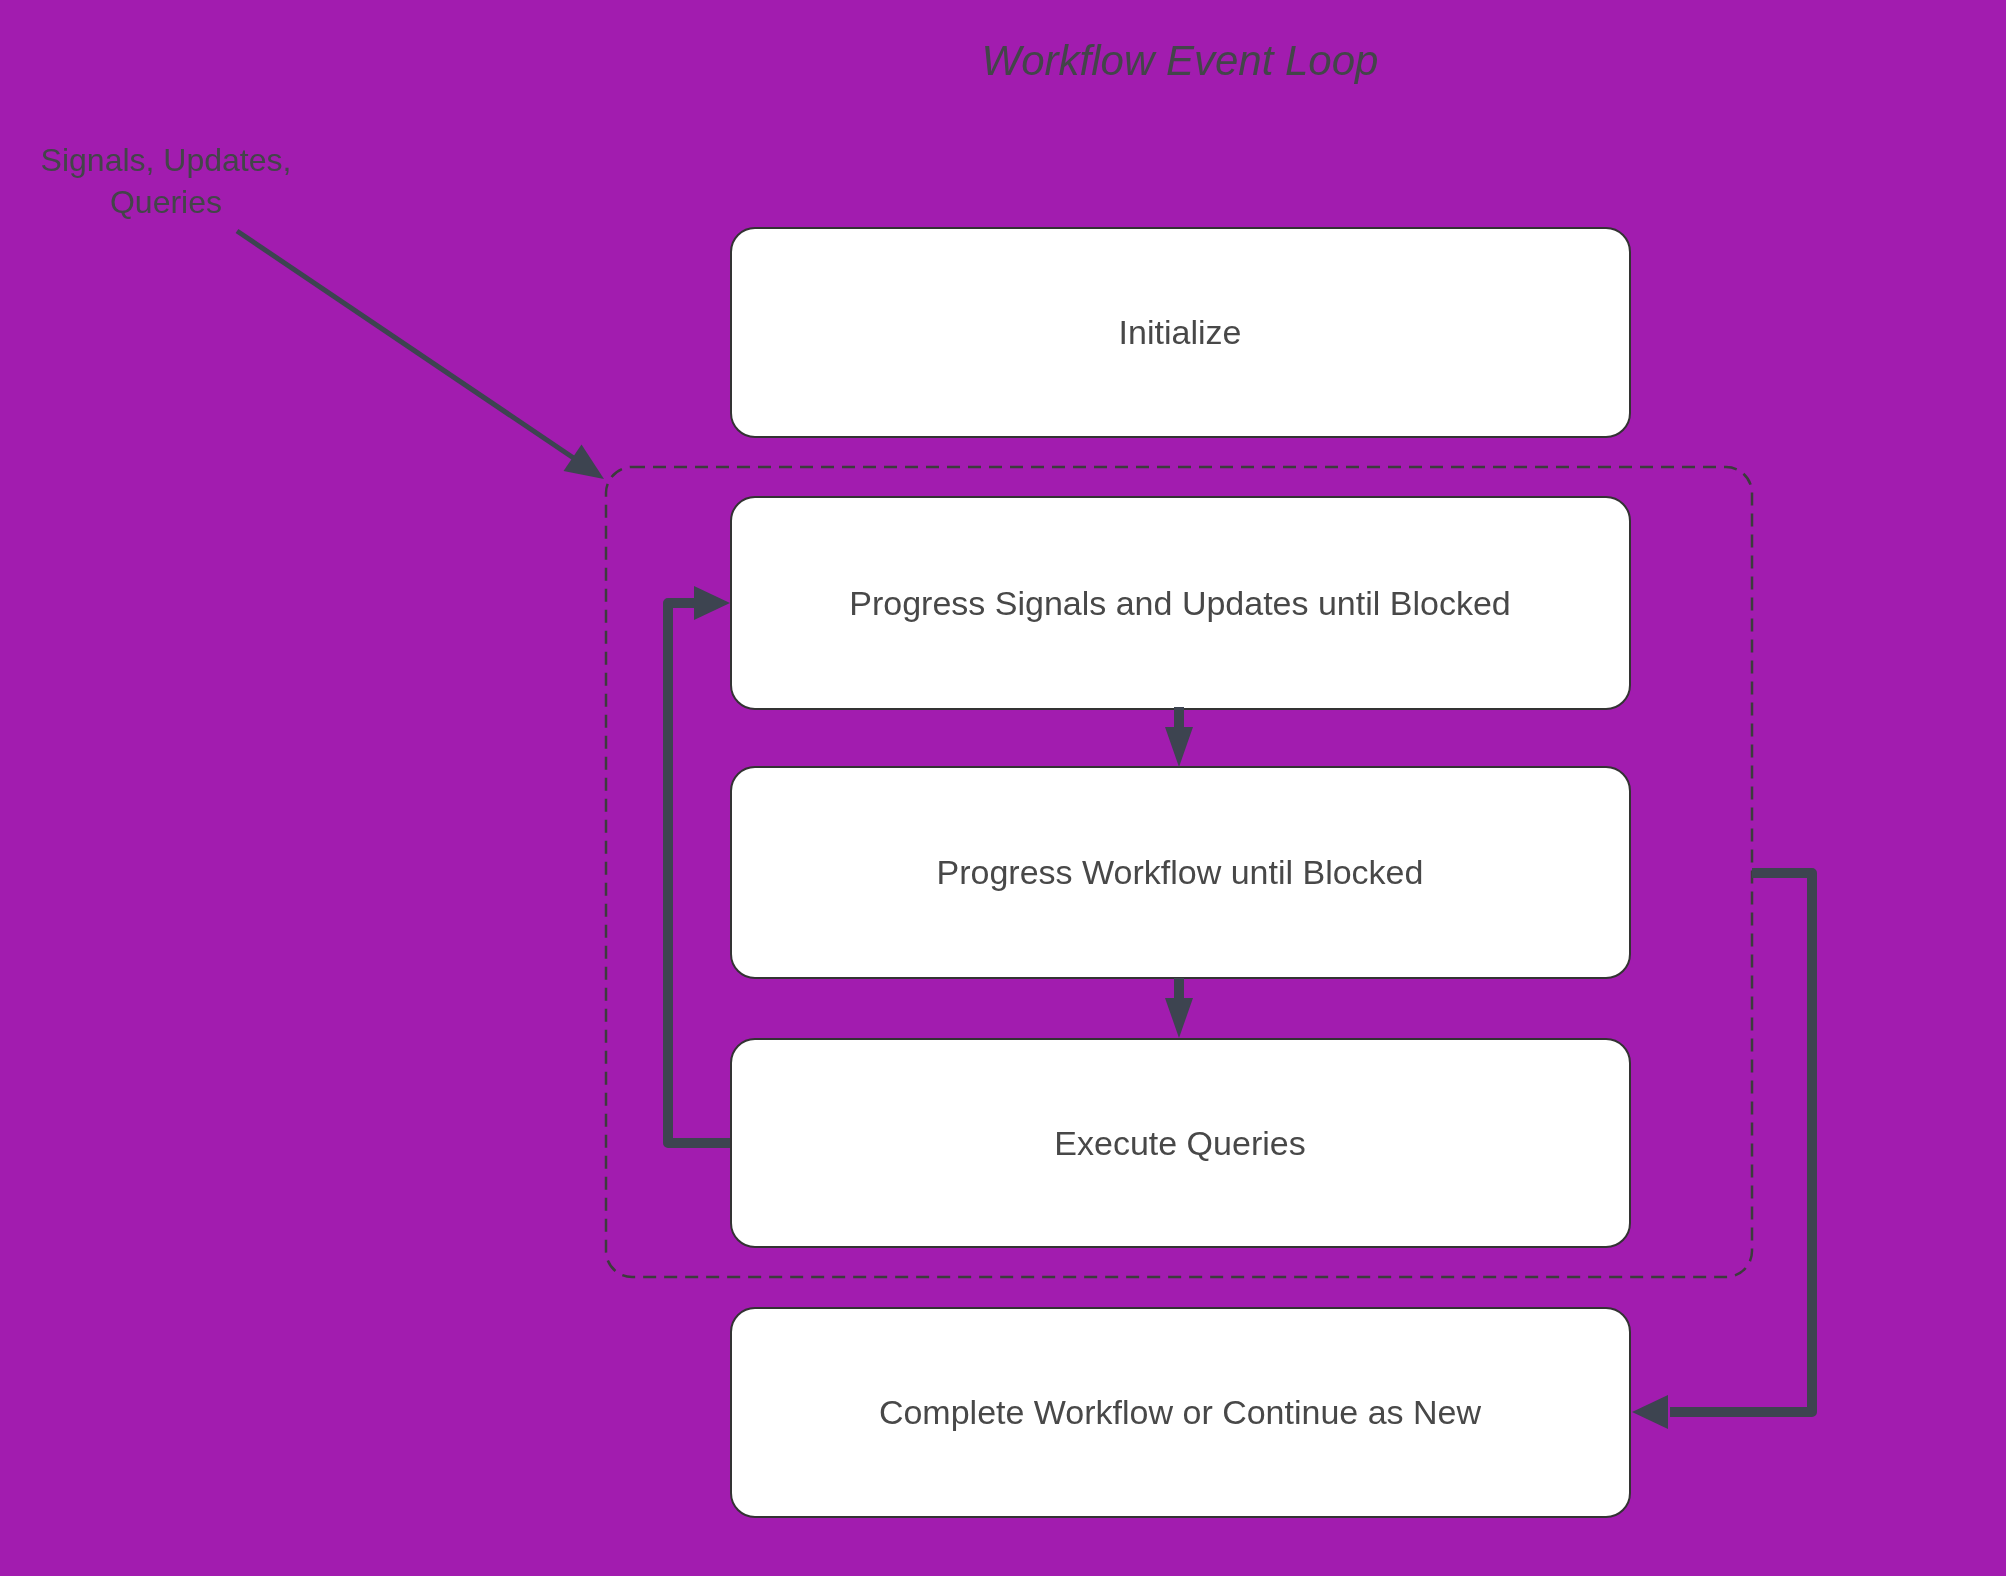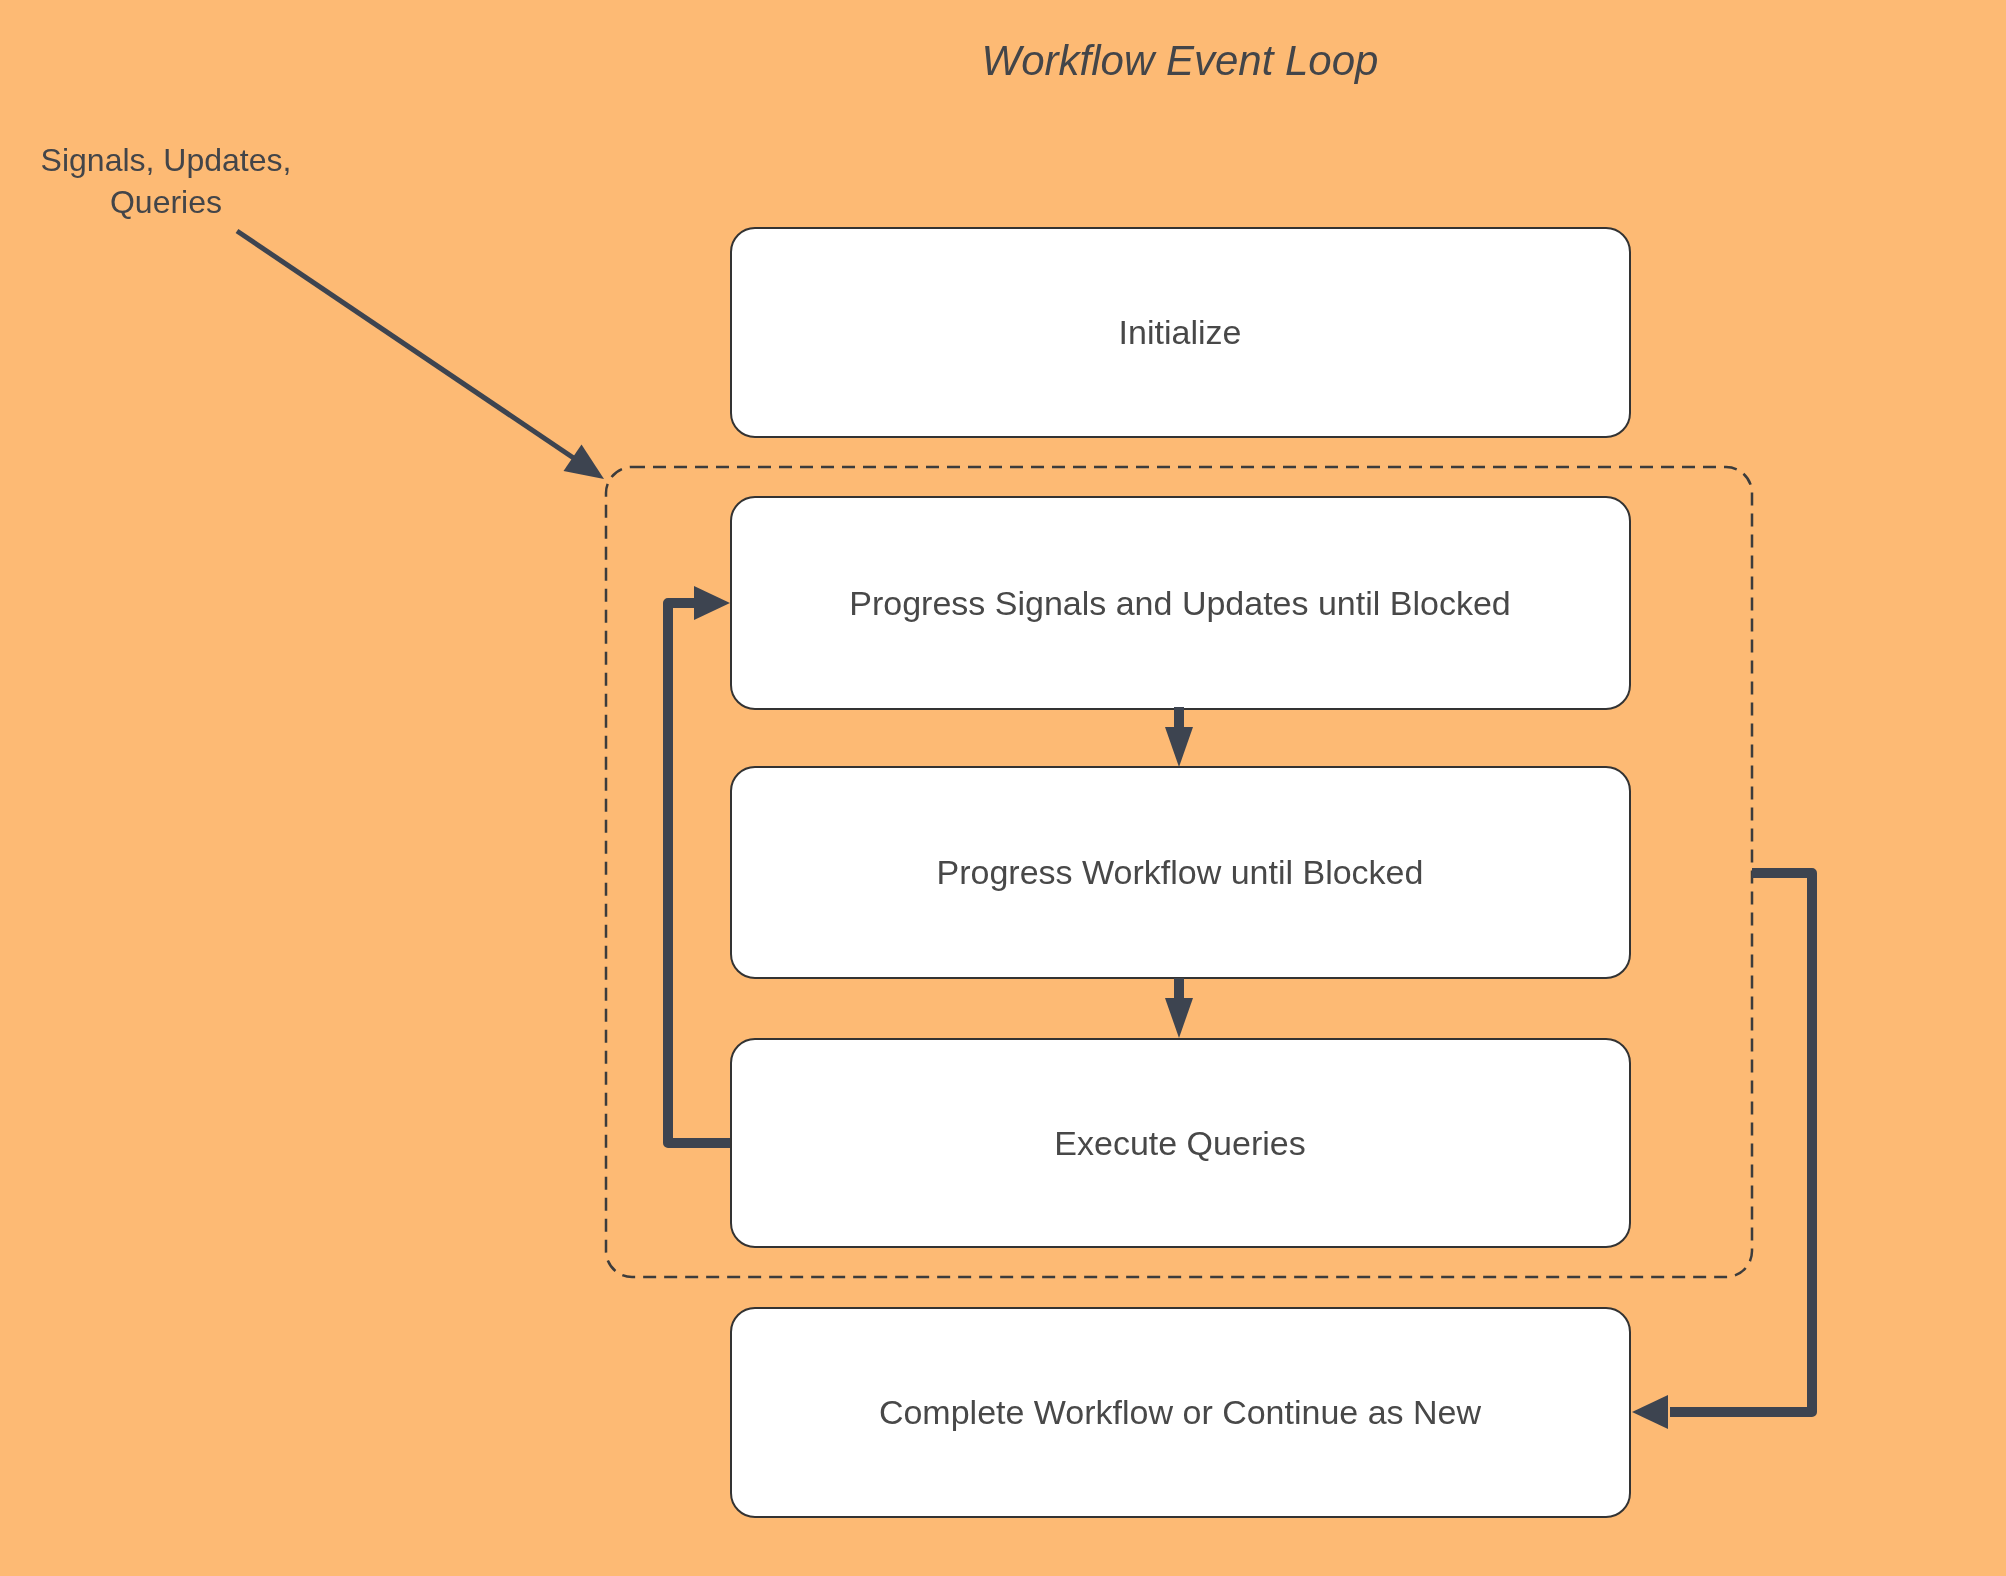--- a/index.html
+++ b/index.html
@@ -4,21 +4,21 @@
 <style>
   html, body {
     margin: 0;
     padding: 0;
     background: #ffffff;
   }
   .stage {
     position: relative;
     width: 2006px;
     height: 1576px;
-    background: #fdba74;
+    background: #a21caf;
     overflow: hidden;
   }
   svg {
     display: block;
   }
   svg text {
     font-family: "Liberation Sans", sans-serif;
     fill: #474849;
   }
   .diagram-title {

